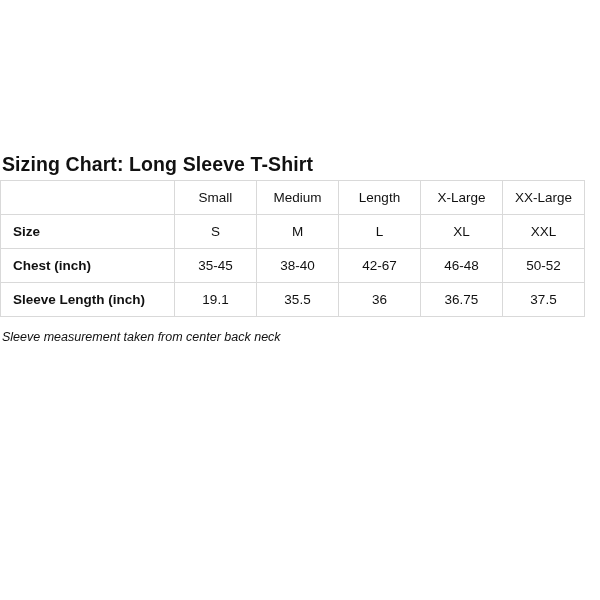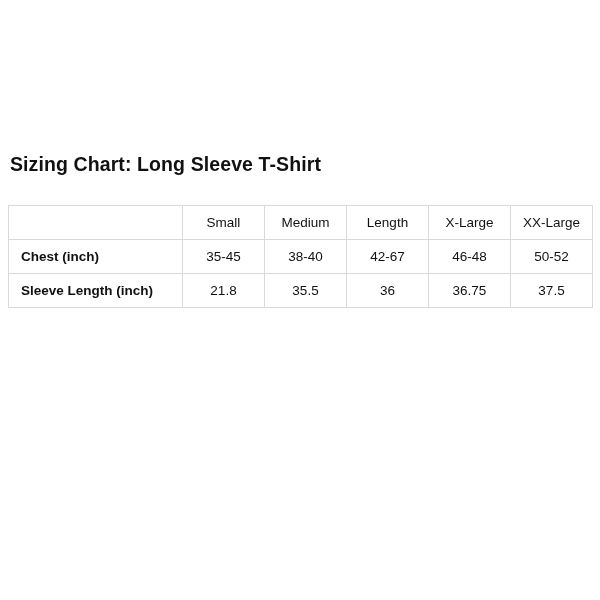--- a/index.html
+++ b/index.html
@@ -17,21 +17,21 @@
   .page {
     position: absolute;
     left: 0;
     top: 0;
     width: 600px;
     height: 600px;
     box-sizing: border-box;
   }
   .content {
     position: absolute;
-    left: 8px;
+    left: 0;
     top: 152px;
     width: 584px;
   }
   .title {
     font-size: 19.5px;
     font-weight: bold;
     color: #111111;
     letter-spacing: 0.1px;
     margin: 0 0 0 2px;
     line-height: 1.3;
@@ -39,21 +39,21 @@
   .subtitle {
     font-size: 18px;
     font-weight: normal;
     color: #111111;
     margin: 20px 0 0 2px;
     line-height: 1.3;
   }
   table.size-table {
     border-collapse: collapse;
     width: 584px;
-    margin-top: 28px;
+    margin-top: 3px;
     table-layout: fixed;
   }
   table.size-table td, table.size-table th {
     border: 1px solid #d9d9d9;
     height: 34px;
     padding: 0 0 0 12px;
     font-size: 13.5px;
     font-weight: normal;
     text-align: left;
     vertical-align: middle;
@@ -93,33 +93,42 @@
           <th class="col-label"></th>
           <th class="col-data center col-head">Small</th>
           <th class="col-data center col-head">Medium</th>
           <th class="col-data center col-head">Length</th>
           <th class="col-data center col-head">X-Large</th>
           <th class="col-data center col-head">XX-Large</th>
         </tr>
       </thead>
       <tbody>
         <tr>
+          <td class="row-head">Size</td>
+          <td class="center">S</td>
+          <td class="center">M</td>
+          <td class="center">L</td>
+          <td class="center">XL</td>
+          <td class="center">XXL</td>
+        </tr>
+        <tr>
           <td class="row-head">Chest (inch)</td>
           <td class="center">35-45</td>
           <td class="center">38-40</td>
           <td class="center">42-67</td>
           <td class="center">46-48</td>
           <td class="center">50-52</td>
         </tr>
         <tr>
           <td class="row-head">Sleeve Length (inch)</td>
-          <td class="center">21.8</td>
+          <td class="center">19.1</td>
           <td class="center">35.5</td>
           <td class="center">36</td>
           <td class="center">36.75</td>
           <td class="center">37.5</td>
         </tr>
       </tbody>
     </table>
 
+    <div class="note">Sleeve measurement taken from center back neck</div>
 
   </div>
 </div>
 
 </body></html>

